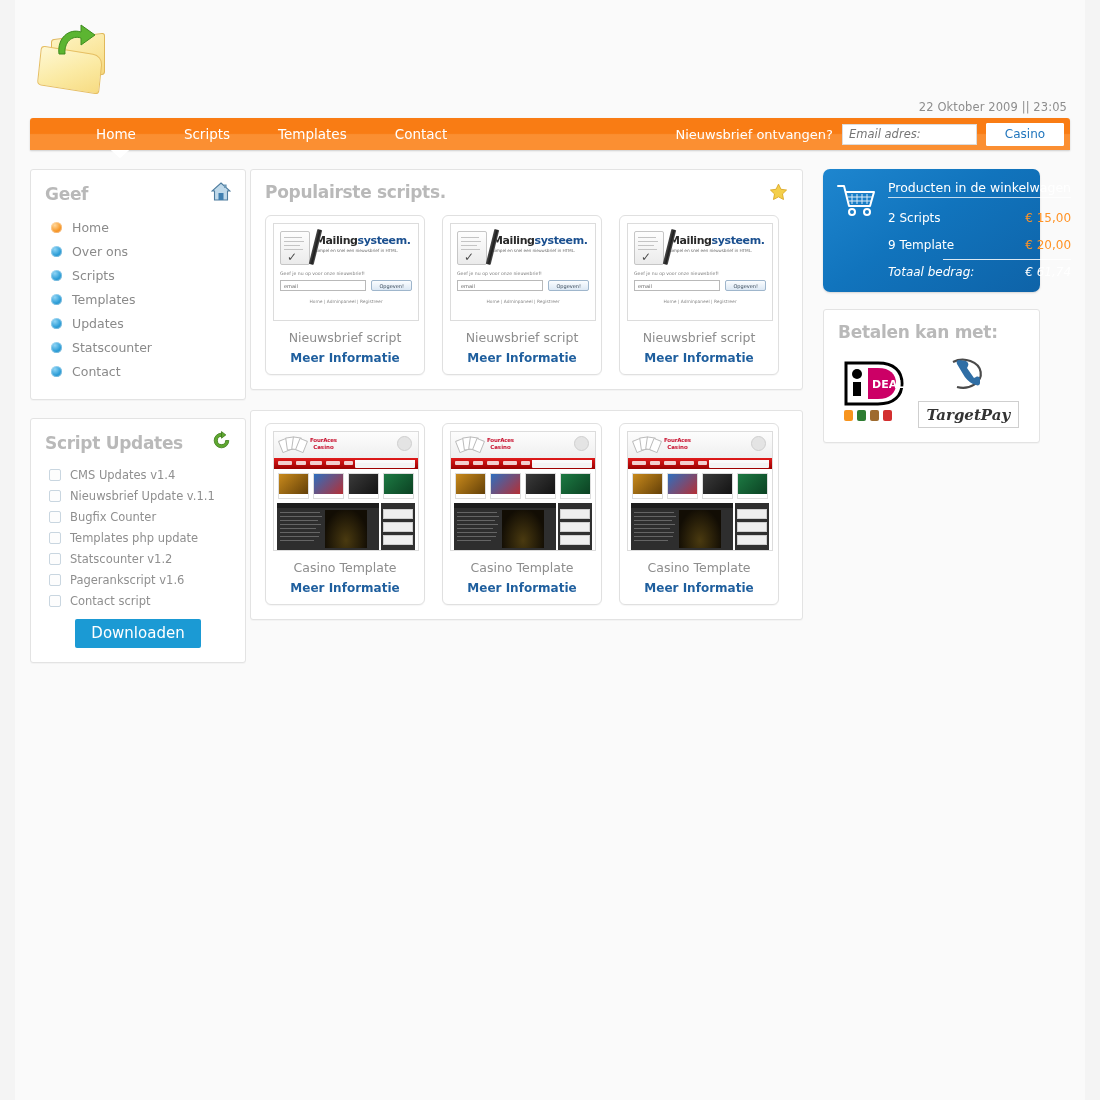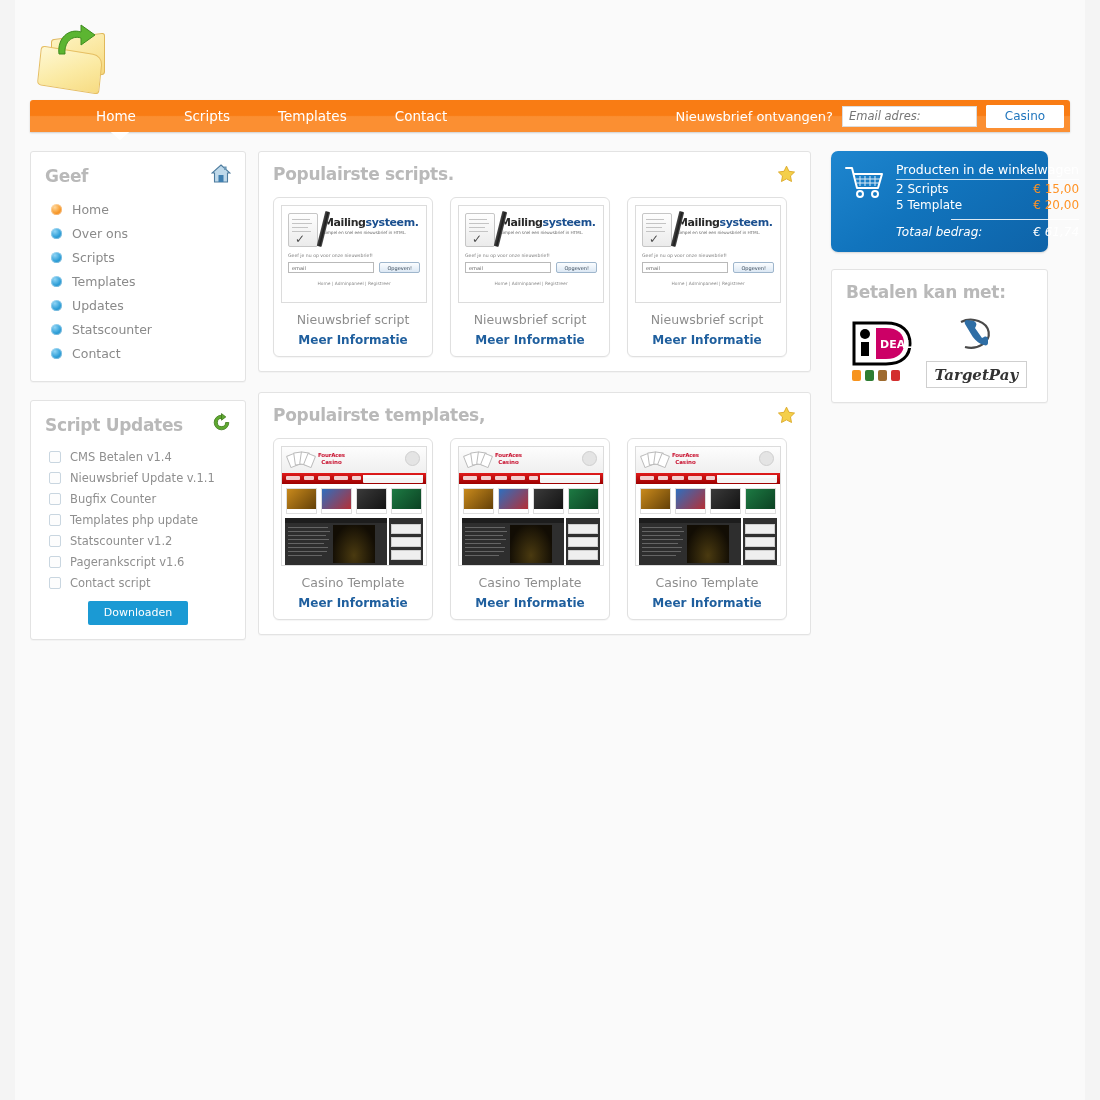--- a/index.html
+++ b/index.html
@@ -77,21 +77,21 @@
   }
   .nl-btn {
     height: 23px; min-width: 78px; background: #fff; border: 1px solid #ffffff;
     color: #2176bd; font-size: 12px; cursor: pointer; border-radius: 1px;
     font-family: "DejaVu Sans", sans-serif;
   }
 
   
   .content { display: flex; gap: 0; padding: 19px 15px 0 15px; align-items: flex-start; }
   .col-left { width: 216px; flex: 0 0 216px; }
-  .col-mid { width: 553px; flex: 0 0 553px; margin-left: 12px; }
+  .col-mid { width: 553px; flex: 0 0 553px; margin-left: 4px; }
   .col-right { width: 217px; flex: 0 0 217px; margin-left: 20px; }
 
   .card {
     background: #fff; border: 1px solid #e3e3e3; border-radius: 3px;
     box-shadow: 0 1px 1px rgba(0,0,0,0.03);
   }
   .panel-title {
     font-family: "DejaVu Sans", sans-serif;
     font-weight: bold; font-size: 17px; color: #b9b9b9;
     letter-spacing: -0.3px;
@@ -115,21 +115,21 @@
   .upd-list { list-style: none; }
   .upd-list li { display: flex; align-items: center; gap: 9px; padding: 3.5px 0 3.5px 4px; }
   .chk {
     width: 12px; height: 12px; border: 1px solid #c9d6e0; background: #fdfdfd;
     border-radius: 2px; flex: 0 0 auto;
   }
   .upd-list span.lbl { color: #8f8f8f; font-size: 11.5px; }
   .dl-wrap { text-align: center; margin-top: 8px; }
   .dl-btn {
     background: #1b9ad4; color: #fff; border: none; border-radius: 2px;
-    font-size: 11px; padding: 5px 16px 6px 16px; cursor: pointer;
+    font-size: 15px; padding: 5px 16px 6px 16px; cursor: pointer;
     font-family: "DejaVu Sans", sans-serif;
   }
 
   
   .pop-card { padding: 12px 14px 14px 14px; position: relative; }
   .pop-head { display: flex; align-items: center; justify-content: space-between; margin-bottom: 13px; }
   .items-row { display: flex; gap: 17px; }
   .item {
     width: 160px; background: #fff; border: 1px solid #e0e0e0; border-radius: 6px;
     padding: 7px 7px 9px 7px; text-align: center;
@@ -199,21 +199,21 @@
   
   .cart {
     border-radius: 7px; padding: 11px 13px 13px 13px; color: #fff;
     background: linear-gradient(145deg,#1e86cf 0%, #1174bd 45%, #0e63a8 100%);
     box-shadow: 0 1px 2px rgba(0,0,0,0.15);
     display: flex; gap: 8px;
   }
   .cart-icon { width: 44px; flex: 0 0 44px; position: relative; }
   .cart-body { flex: 1; }
   .cart-title { font-size: 12.5px; text-align: center; border-bottom: 1px solid rgba(255,255,255,0.75); padding-bottom: 2px; white-space: nowrap; }
-  .cart-row { display: flex; justify-content: space-between; font-size: 12px; margin-top: 2px; }
+  .cart-row { display: flex; justify-content: space-between; font-size: 12px; margin-top: 13px; }
   .cart-row .amt { color: #ff9326; }
   .cart-sep { height: 1px; background: rgba(255,255,255,0.85); margin: 7px 0 5px 55px; }
   .cart-total { display: flex; justify-content: space-between; font-size: 12px; font-style: italic; }
 
   .pay-card { margin-top: 17px; padding: 12px 14px 14px 14px; }
   .pay-row { display: flex; align-items: center; justify-content: space-around; margin-top: 12px; }
   .ideal { width: 62px; }
   .ideal-mark { position: relative; width: 62px; height: 45px; }
   .ideal-dots { display: flex; gap: 4px; margin-top: 4px; justify-content: flex-start; }
   .ideal-dots i { width: 9px; height: 11px; display: block; border-radius: 2px; }
@@ -235,20 +235,21 @@
       <div class="arrow">
         <svg width="44" height="40" viewBox="0 0 44 40">
           <path d="M6 30 C4 14 16 4 28 8 L28 1 L42 11 L28 21 L28 14 C19 11 11 18 12 30 Z" fill="#5cb531" stroke="#3f8c1f" stroke-width="1"></path>
         </svg>
       </div>
     </div>
     <div class="logo-title">
     </div>
   </div>
 
+  <div class="datebar">22 Oktober 2009 || 23:05</div>
 
   <div class="navwrap">
     <div class="nav">
       <div class="nav-left">
         <a class="nav-item active" href="#">Home</a>
         <a class="nav-item" href="#">Scripts</a>
         <a class="nav-item" href="#">Templates</a>
         <a class="nav-item" href="#">Contact</a>
       </div>
       <div class="nav-right">
@@ -313,21 +314,21 @@
           <span>
             <svg width="19" height="19" viewBox="0 0 19 19">
               <path d="M9.5 2.2 A7.3 7.3 0 1 0 16.8 9.5 L13.6 9.5 A4.1 4.1 0 1 1 9.5 5.4 Z" fill="#5fa830" stroke="#3d7a1c" stroke-width="0.8"></path>
               <path d="M9.5 0.6 L9.5 7.2 L13.8 3.9 Z" fill="#5fa830" stroke="#3d7a1c" stroke-width="0.8"></path>
             </svg>
           </span>
         </div>
         <ul class="upd-list">
           <li>
             <span class="chk"></span>
-            <span class="lbl">CMS Betalen v1.4</span>
+            <span class="lbl">CMS Updates v1.4</span>
           </li>
           <li>
             <span class="chk"></span>
             <span class="lbl">Nieuwsbrief Update v.1.1</span>
           </li>
           <li>
             <span class="chk"></span>
             <span class="lbl">Bugfix Counter</span>
           </li>
           <li>
@@ -447,28 +448,20 @@
               <div class="tm-foot">Home | Adminpaneel | Registreer</div>
             </div>
             <div class="caption">Nieuwsbrief script</div>
             <a class="more" href="#">Meer Informatie</a>
           </div>
 
         </div>
       </div>
 
       <div class="card pop-card" style="margin-top:20px">
-        <div class="pop-head">
-          <div class="panel-title">Populairste templates,</div>
-          <span class="star">
-            <svg width="19" height="19" viewBox="0 0 20 20">
-              <path d="M10 1.2 L12.6 6.6 L18.5 7.4 L14.2 11.5 L15.3 17.4 L10 14.6 L4.7 17.4 L5.8 11.5 L1.5 7.4 L7.4 6.6 Z" fill="#f4cf4a" stroke="#d9a520" stroke-width="0.9" stroke-linejoin="round"></path>
-            </svg>
-          </span>
-        </div>
         <div class="items-row">
 
           <div class="item">
             <div class="thumb-casino">
               <div class="tc-head">
                 <div class="tc-cards">
                   <span class="c" style="left:0;top:3px;transform:rotate(-22deg)"></span>
                   <span class="c" style="left:6px;top:1px;transform:rotate(-8deg)"></span>
                   <span class="c" style="left:12px;top:1px;transform:rotate(8deg)"></span>
                   <span class="c" style="left:17px;top:3px;transform:rotate(22deg);background:#fff"></span>
@@ -678,21 +671,21 @@
             </g>
           </svg>
         </div>
         <div class="cart-body">
           <div class="cart-title">Producten in de winkelwagen</div>
           <div class="cart-row">
             <span>2 Scripts</span>
             <span class="amt">€ 15,00</span>
           </div>
           <div class="cart-row">
-            <span>5 Template</span>
+            <span>9 Template</span>
             <span class="amt">€ 20,00</span>
           </div>
           <div class="cart-sep"></div>
           <div class="cart-total">
             <span>Totaal bedrag:</span>
             <span>€ 61,74</span>
           </div>
         </div>
       </div>
 

